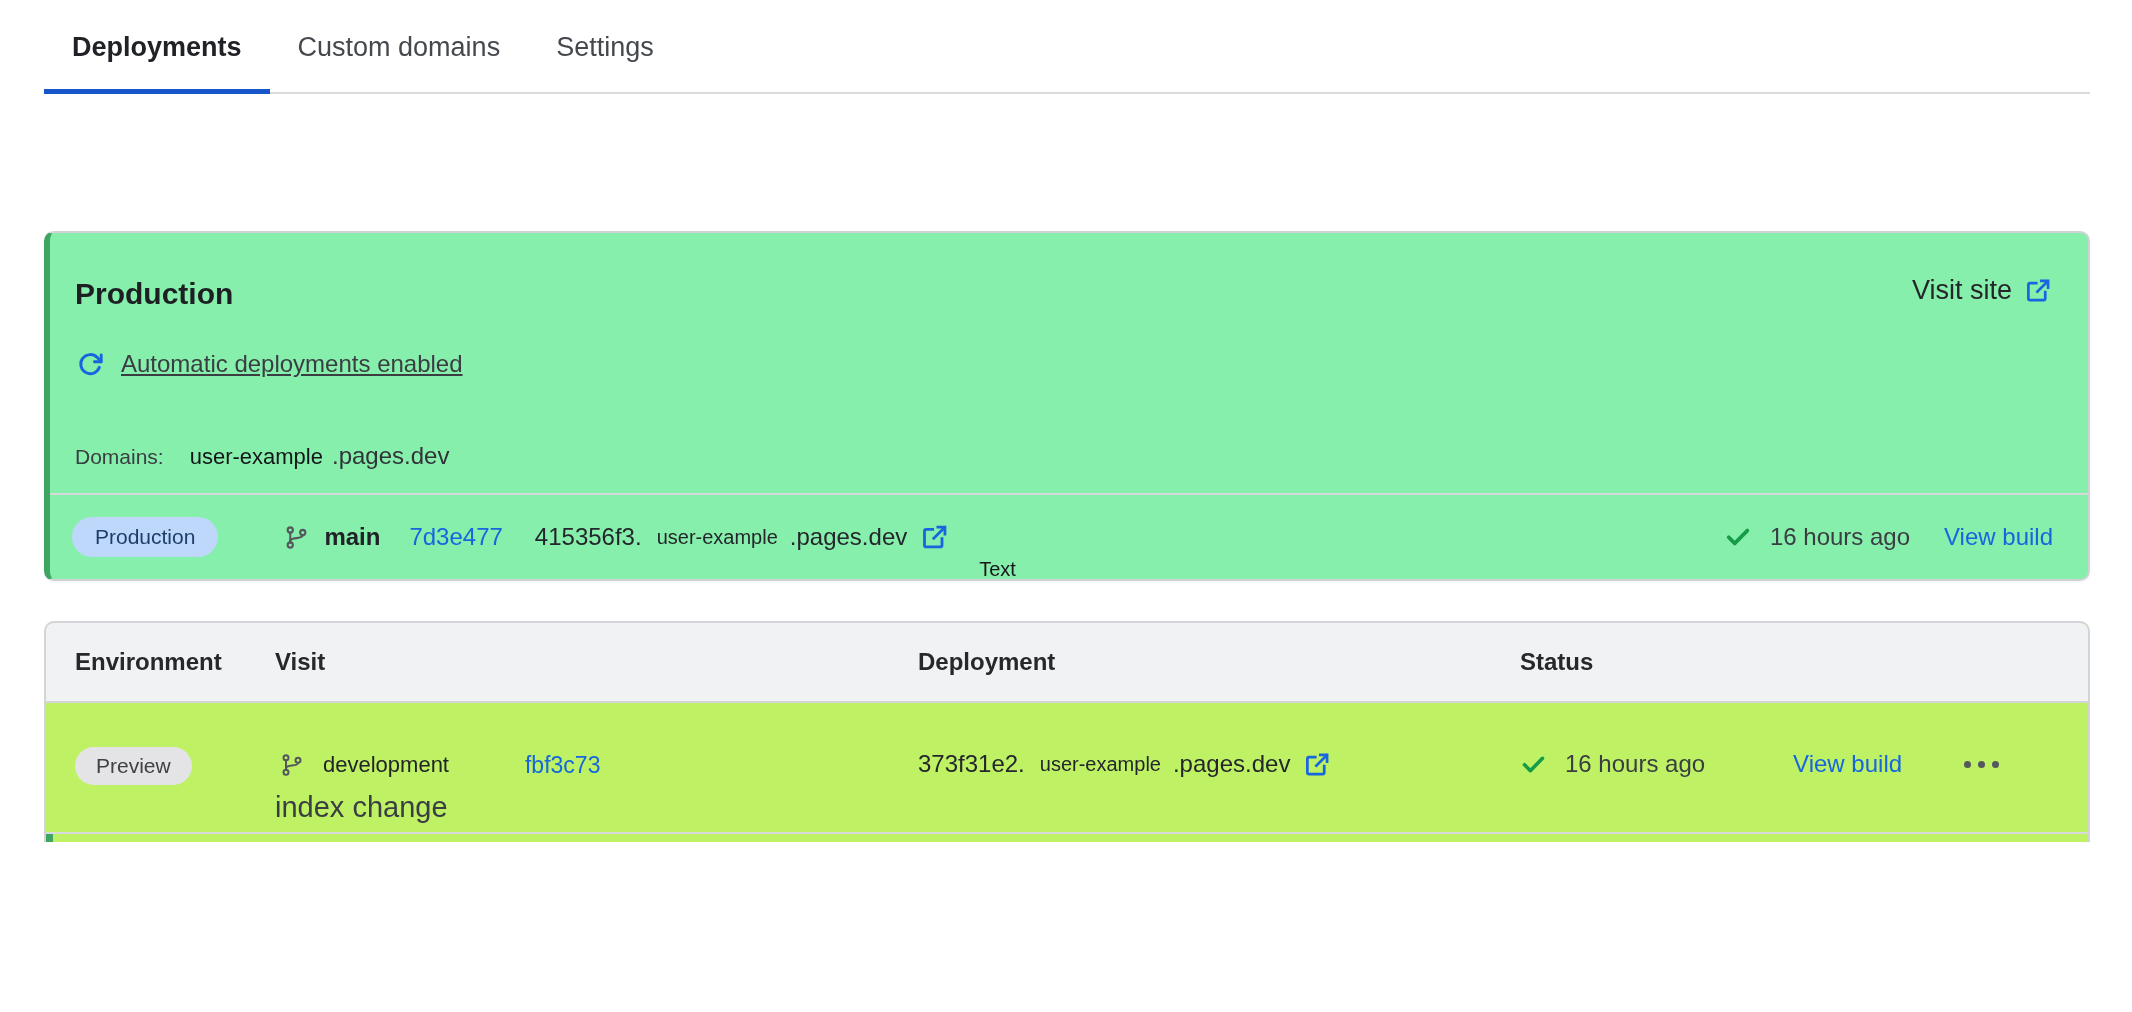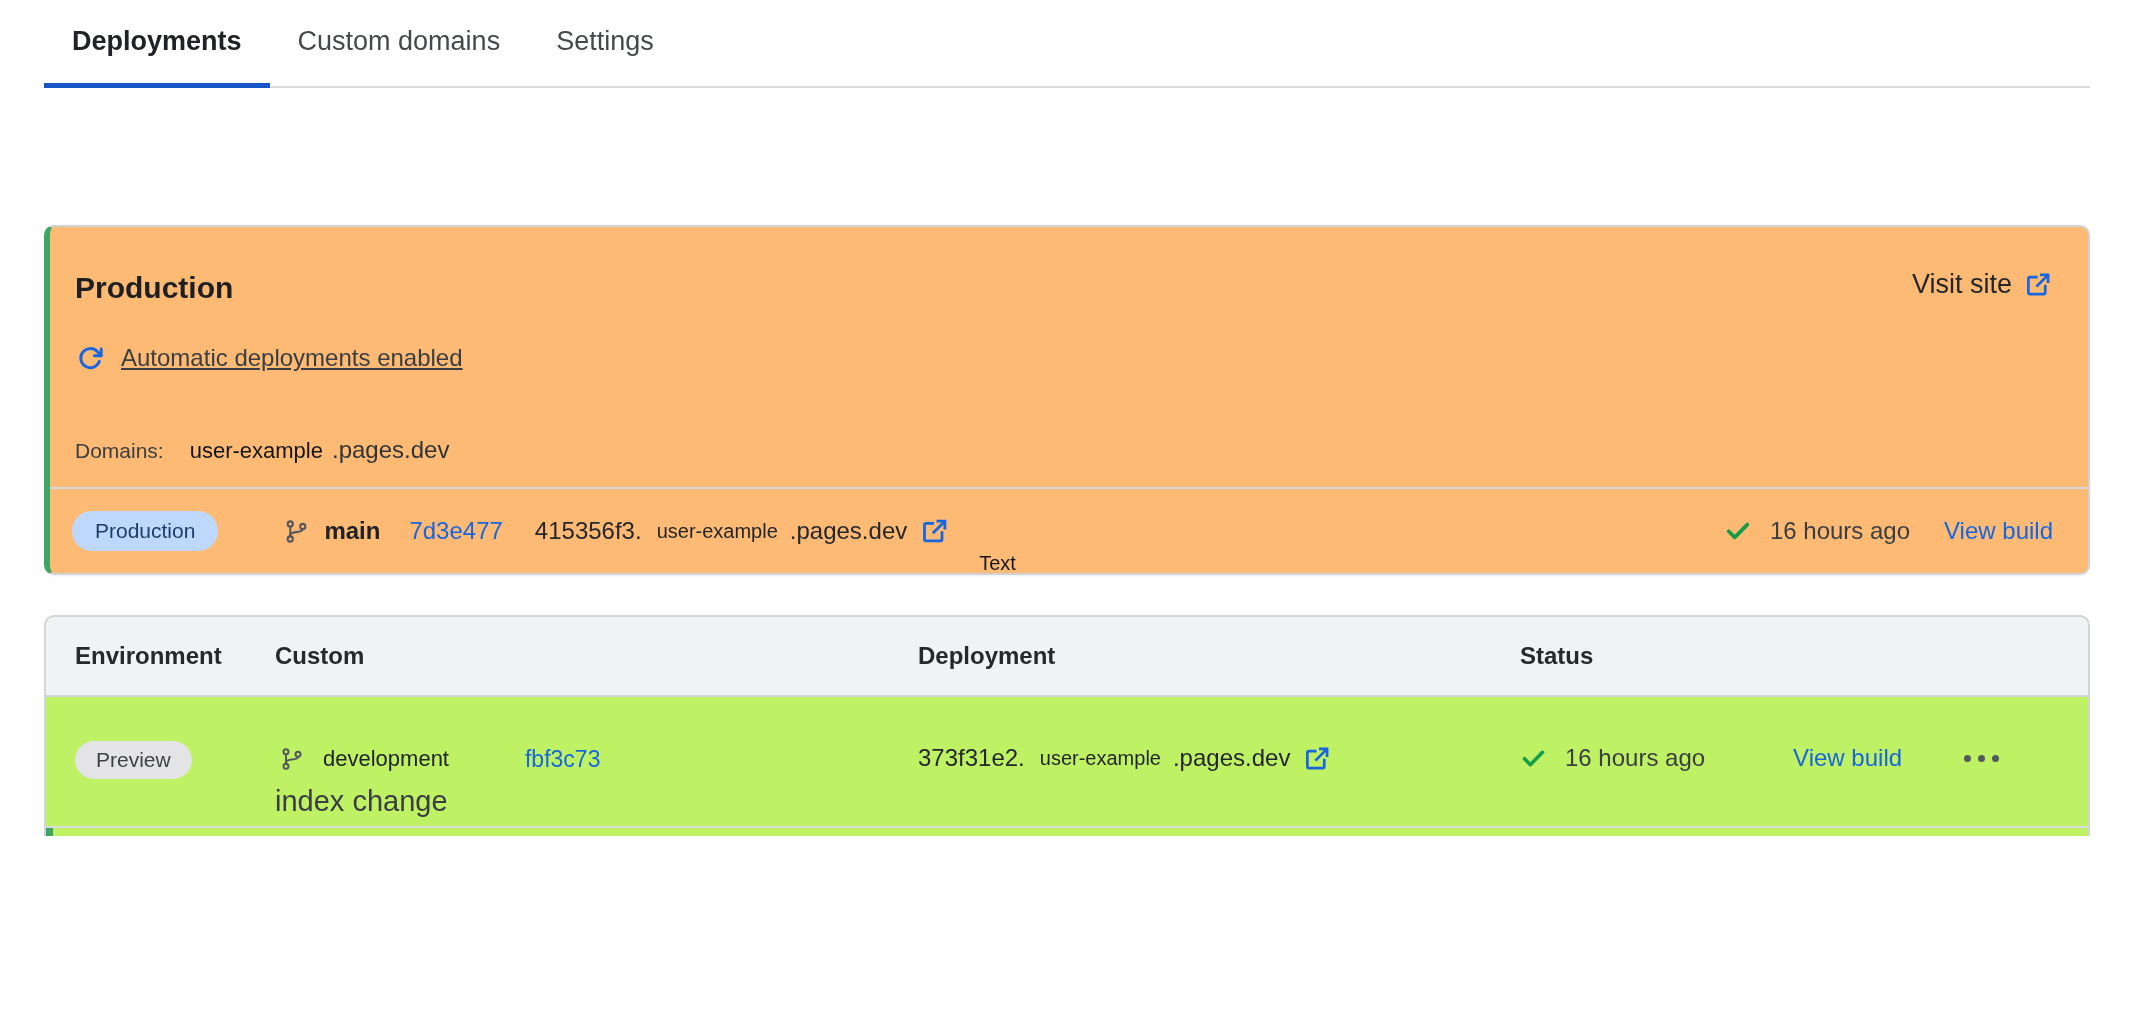--- a/index.html
+++ b/index.html
@@ -2,26 +2,26 @@
 <html><head>
 <meta charset="utf-8">
 <style>
   * { box-sizing: border-box; margin: 0; padding: 0; }
   html, body { width: 2132px; height: 1012px; overflow: hidden; background: #ffffff; }
   body { font-family: "Liberation Sans", sans-serif; color: #1d1f23; }
 
   .page { width: 2132px; height: 1012px; position: relative; }
 
   
-  .tabbar { margin: 0 42px 0 44px; display: flex; border-bottom: 2px solid #d9dbde; padding-top: 20px; text-align: center; }
+  .tabbar { margin: 0 42px 0 44px; display: flex; border-bottom: 2px solid #d9dbde; padding-top: 26px; text-align: center; }
   .tab { font-size: 27px; color: #45484d; padding: 6px 28px 26px; border-bottom: 5px solid transparent; margin-bottom: -2px; cursor: pointer; white-space: nowrap; }
   .tab.active { color: #202227; font-weight: 600; border-bottom-color: #1656c9; }
 
   
-  .prod-card { margin: 137px 42px 0 44px; height: 350px; border: 2px solid #d0d2d6; border-left: 6px solid #3ea662; border-radius: 10px; position: relative; box-shadow: 0 1px 3px rgba(0,0,0,.06); background: #fdba74; }
+  .prod-card { margin: 137px 42px 0 44px; height: 350px; border: 2px solid #d0d2d6; border-left: 6px solid #3ea662; border-radius: 10px; position: relative; box-shadow: 0 1px 3px rgba(0,0,0,.06); background: #86efac; }
   .card-head { display: flex; justify-content: space-between; align-items: flex-start; padding: 44px 36px 0 25px; }
   .card-title { font-size: 30px; font-weight: 600; color: #1d1f23; line-height: 34px; }
   .visit-site { display: flex; align-items: center; gap: 13px; font-size: 27px; font-weight: 500; color: #24262a; margin-top: -2px; cursor: pointer; text-decoration: none; }
   .auto-line { display: flex; align-items: center; gap: 17px; margin: 38px 0 0 27px; font-size: 24px; color: #3a3d42; line-height: 30px; text-decoration: underline; }
   .domains-line { display: flex; align-items: baseline; margin: 62px 12px 0 25px; line-height: 30px; }
   .domains-label { font-size: 21px; color: #3a3d42; }
   .domain-name { font-size: 22px; color: #131519; margin-left: 26px; }
   .domain-suffix { font-size: 24px; color: #303338; margin-left: 9px; }
 
   .prod-row { position: absolute; left: 0; right: 0; bottom: 0; height: 86px; border-top: 2px solid #d6d8db; display: flex; align-items: center; justify-content: space-between; padding: 0 35px 0 22px; }
@@ -143,21 +143,21 @@
         <span class="time-text">16 hours ago</span>
         <a class="view-build">View build</a>
       </div>
     </div>
   </section>
 
 
   <section class="deploy-table">
     <div class="thead">
       <div class="th-env">Environment</div>
-      <div>Custom</div>
+      <div>Visit</div>
       <div>Deployment</div>
       <div>Status</div>
     </div>
 
     <div class="trow">
       <div class="td td-env">
         <span class="badge badge-preview">Preview</span>
       </div>
       <div class="td td-source">
         <div class="src-line1">

